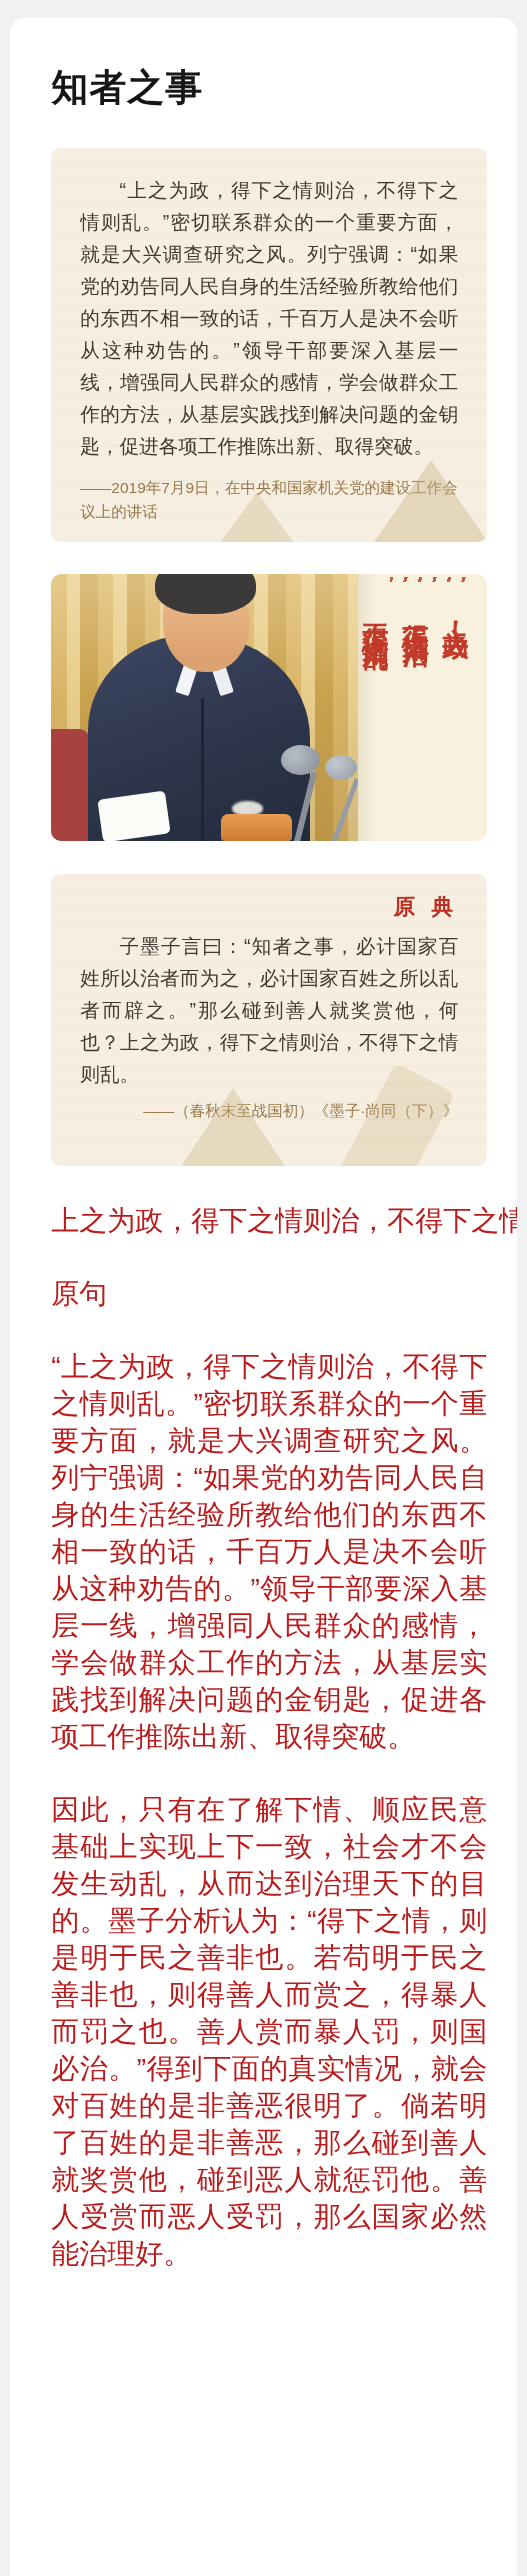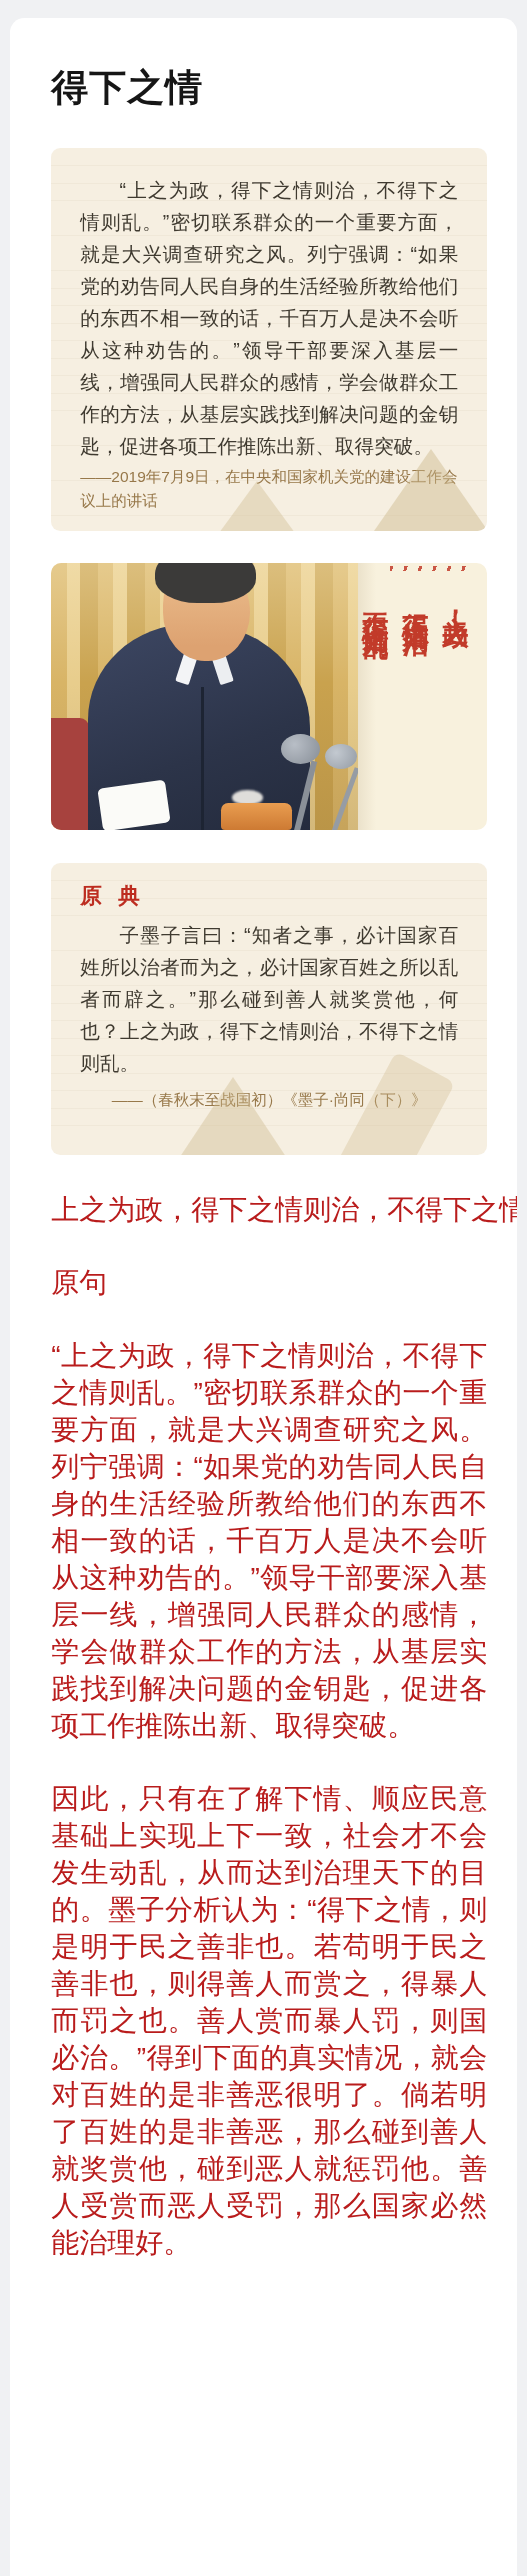--- a/index.html
+++ b/index.html
@@ -21,21 +21,21 @@
            border-bottom:67px solid rgba(205,185,140,.38); left:36%; bottom:-17.5px; }
   .tri-b { border-left:82px solid transparent; border-right:82px solid transparent;
            border-bottom:118px solid rgba(205,185,140,.45); right:-26px; bottom:-36px; }
   .tri-c { border-left:103px solid transparent; border-right:103px solid transparent;
            border-bottom:155px solid rgba(205,185,140,.40); left:18%; bottom:-77px; }
   .beam  { position:absolute; width:67px; height:175px; background:rgba(205,185,140,.33);
            transform:rotate(28deg); right:16%; bottom:-77px; border-radius:8.2px; }
 
   .quote-box { margin-top:39px; padding:26px 29px 17.5px; }
   .quote-text { font-size:19.6px; line-height:32px; color:#3f3a30; text-align:justify; text-indent:2em; }
-  .quote-attr { margin-top:3px; font-size:15.5px; line-height:24px; color:#97784a; }
+  .quote-attr { margin-top:14px; font-size:15.5px; line-height:24px; color:#97784a; }
 
   .photo { margin-top:32px; height:267px; border-radius:10.3px; overflow:hidden;
            position:relative; display:flex; }
   .photo-left { position:relative; width:307px; height:100%; overflow:hidden;
     background:repeating-linear-gradient(90deg,#d8b466 0 15.5px,#e8cd8c 15.5px 29px,#c9a24e 29px 47px); }
   .photo-left .glow { position:absolute; inset:0;
     background:linear-gradient(180deg, rgba(255,244,214,.35), rgba(0,0,0,0) 45%, rgba(120,90,40,.18)); }
   .chair { position:absolute; left:-9.3px; top:155px; width:47px; height:113px;
            background:#a7423e; border-radius:9.3px 9.3px 0 0; }
   .torso { position:absolute; left:37px; top:61px; width:222px; height:207px;
@@ -65,37 +65,37 @@
   .cup-glow { position:absolute; left:181px; top:227px; width:31px; height:15.5px;
               background:rgba(255,252,245,.85); border-radius:50%; filter:blur(1px); }
   .photo-right { position:relative; flex:1; height:100%; background:#f8f1dd;
     background-image:linear-gradient(90deg, rgba(120,90,40,.10), rgba(0,0,0,0) 14%); }
   .red-marks { position:absolute; top:3.1px; left:32px; width:77px; height:5.2px; opacity:.85;
     background:repeating-linear-gradient(105deg,#c23b2a 0 3.1px, rgba(0,0,0,0) 3.1px 14px); }
   .vtext { position:absolute; top:29px; right:11.3px; bottom:5.2px; writing-mode:vertical-rl;
            font-size:26px; font-weight:700; color:#c23b2a; line-height:40px; letter-spacing:3.6px; }
 
   .classic-box { margin-top:33px; padding:20.6px 29px 43px; }
-  .classic-title { text-align:left; font-size:21.6px; line-height:25px; font-weight:700;
+  .classic-title { text-align:right; font-size:21.6px; line-height:25px; font-weight:700;
                    color:#bd2d20; letter-spacing:5.2px; margin-bottom:11.3px; }
   .classic-text { font-size:19.6px; line-height:32px; color:#3f3a30; text-align:justify; text-indent:2em; }
-  .classic-attr { margin-top:8.2px; text-align:center; font-size:15.5px; line-height:24px; color:#97784a; }
+  .classic-attr { margin-top:8.2px; text-align:right; font-size:15.5px; line-height:24px; color:#97784a; }
 
   .body-area { margin-top:36px; }
   .body-block { font-size:28px; line-height:37px; color:#b91c1c; text-align:justify; margin-bottom:36px; }
   .body-block.oneline { white-space:nowrap; letter-spacing:0; }
 </style>
 </head>
 <body>
 
 <div class="page">
 
   <div class="card">
 
-    <h1 class="note-title">得下之情</h1>
+    <h1 class="note-title">知者之事</h1>
 
     <div class="beige-box quote-box">
       <div class="tri tri-a"></div>
       <div class="tri tri-b"></div>
       <p class="quote-text">“上之为政，得下之情则治，不得下之情则乱。”密切联系群众的一个重要方面，就是大兴调查研究之风。列宁强调：“如果党的劝告同人民自身的生活经验所教给他们的东西不相一致的话，千百万人是决不会听从这种劝告的。”领导干部要深入基层一线，增强同人民群众的感情，学会做群众工作的方法，从基层实践找到解决问题的金钥匙，促进各项工作推陈出新、取得突破。</p>
       <p class="quote-attr">——2019年7月9日，在中央和国家机关党的建设工作会议上的讲话</p>
     </div>
 
     <div class="photo">
       <div class="photo-left">

